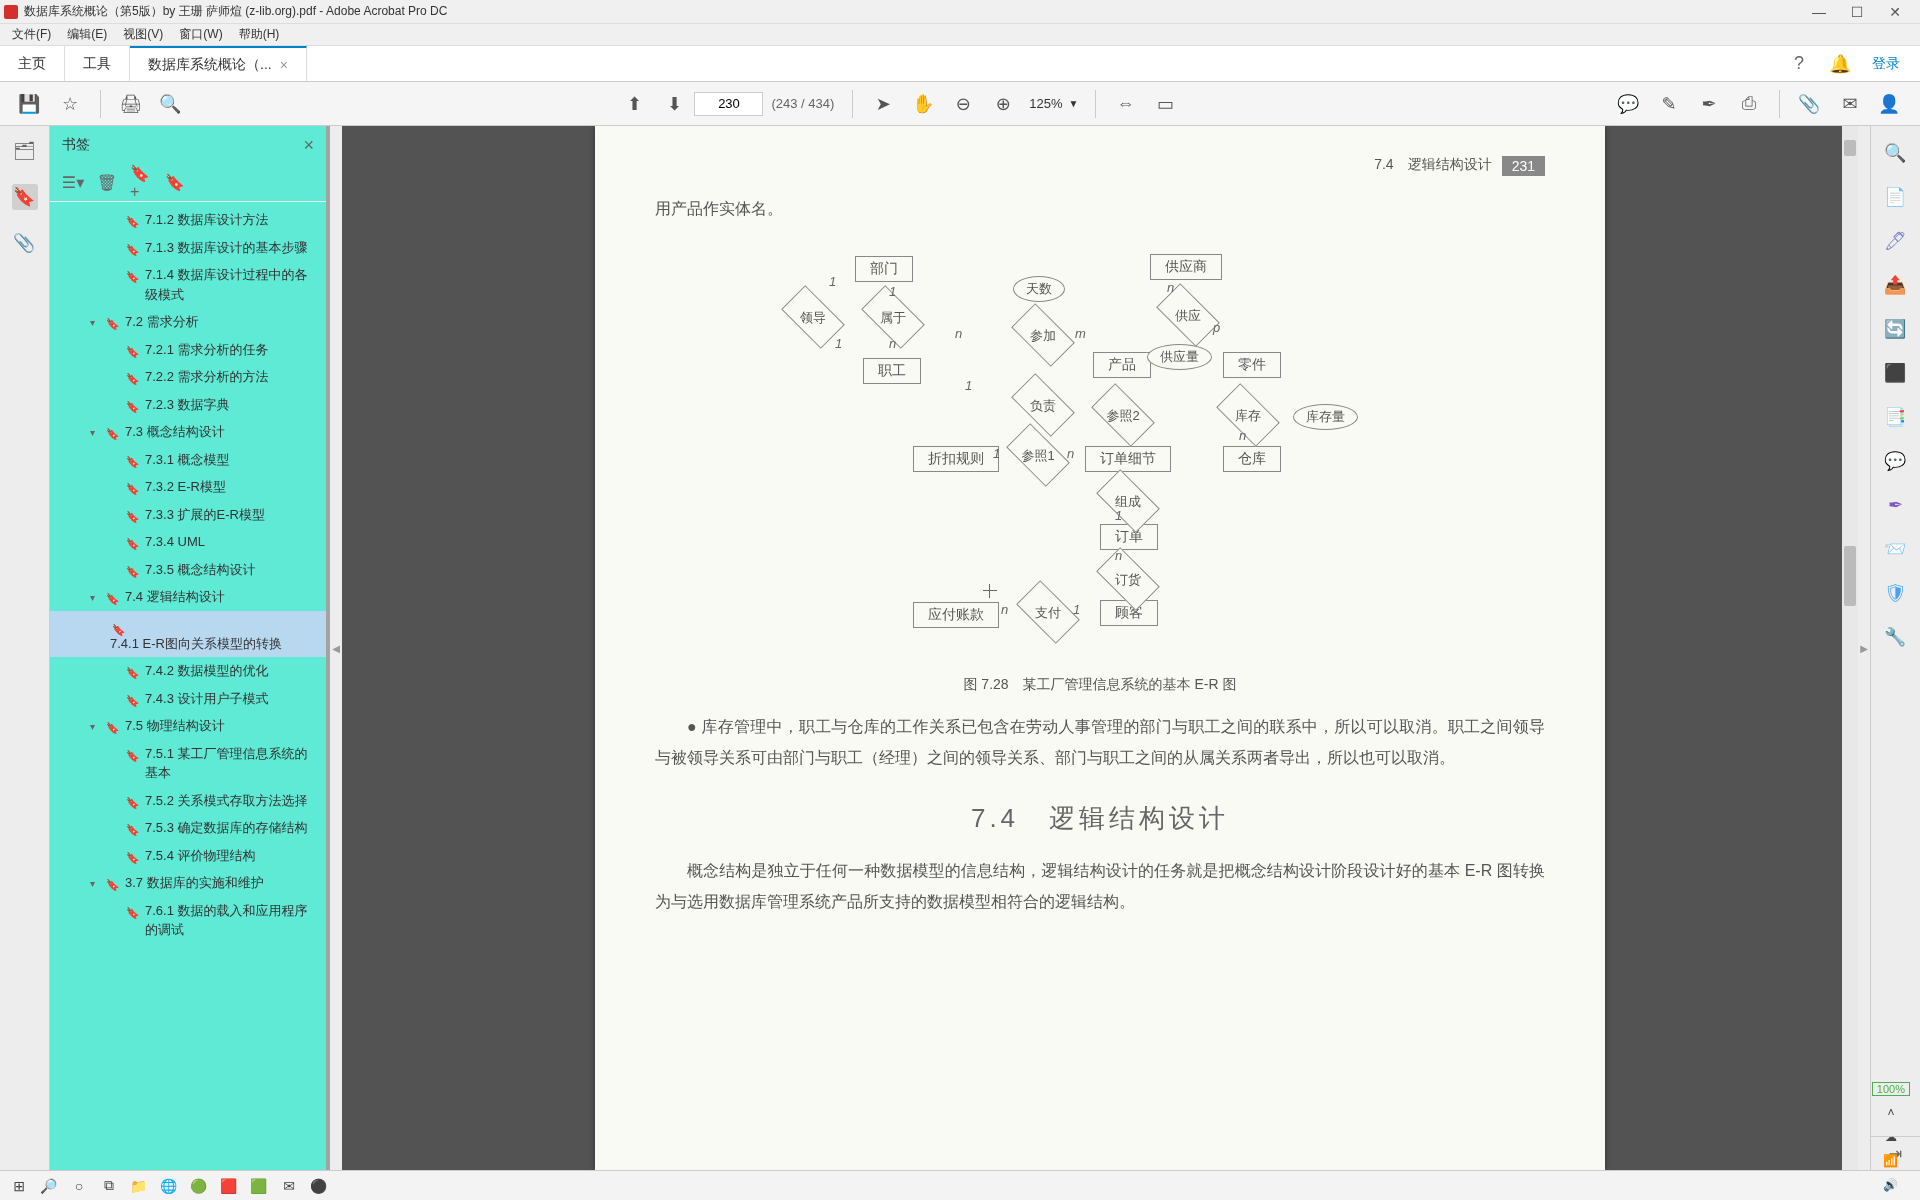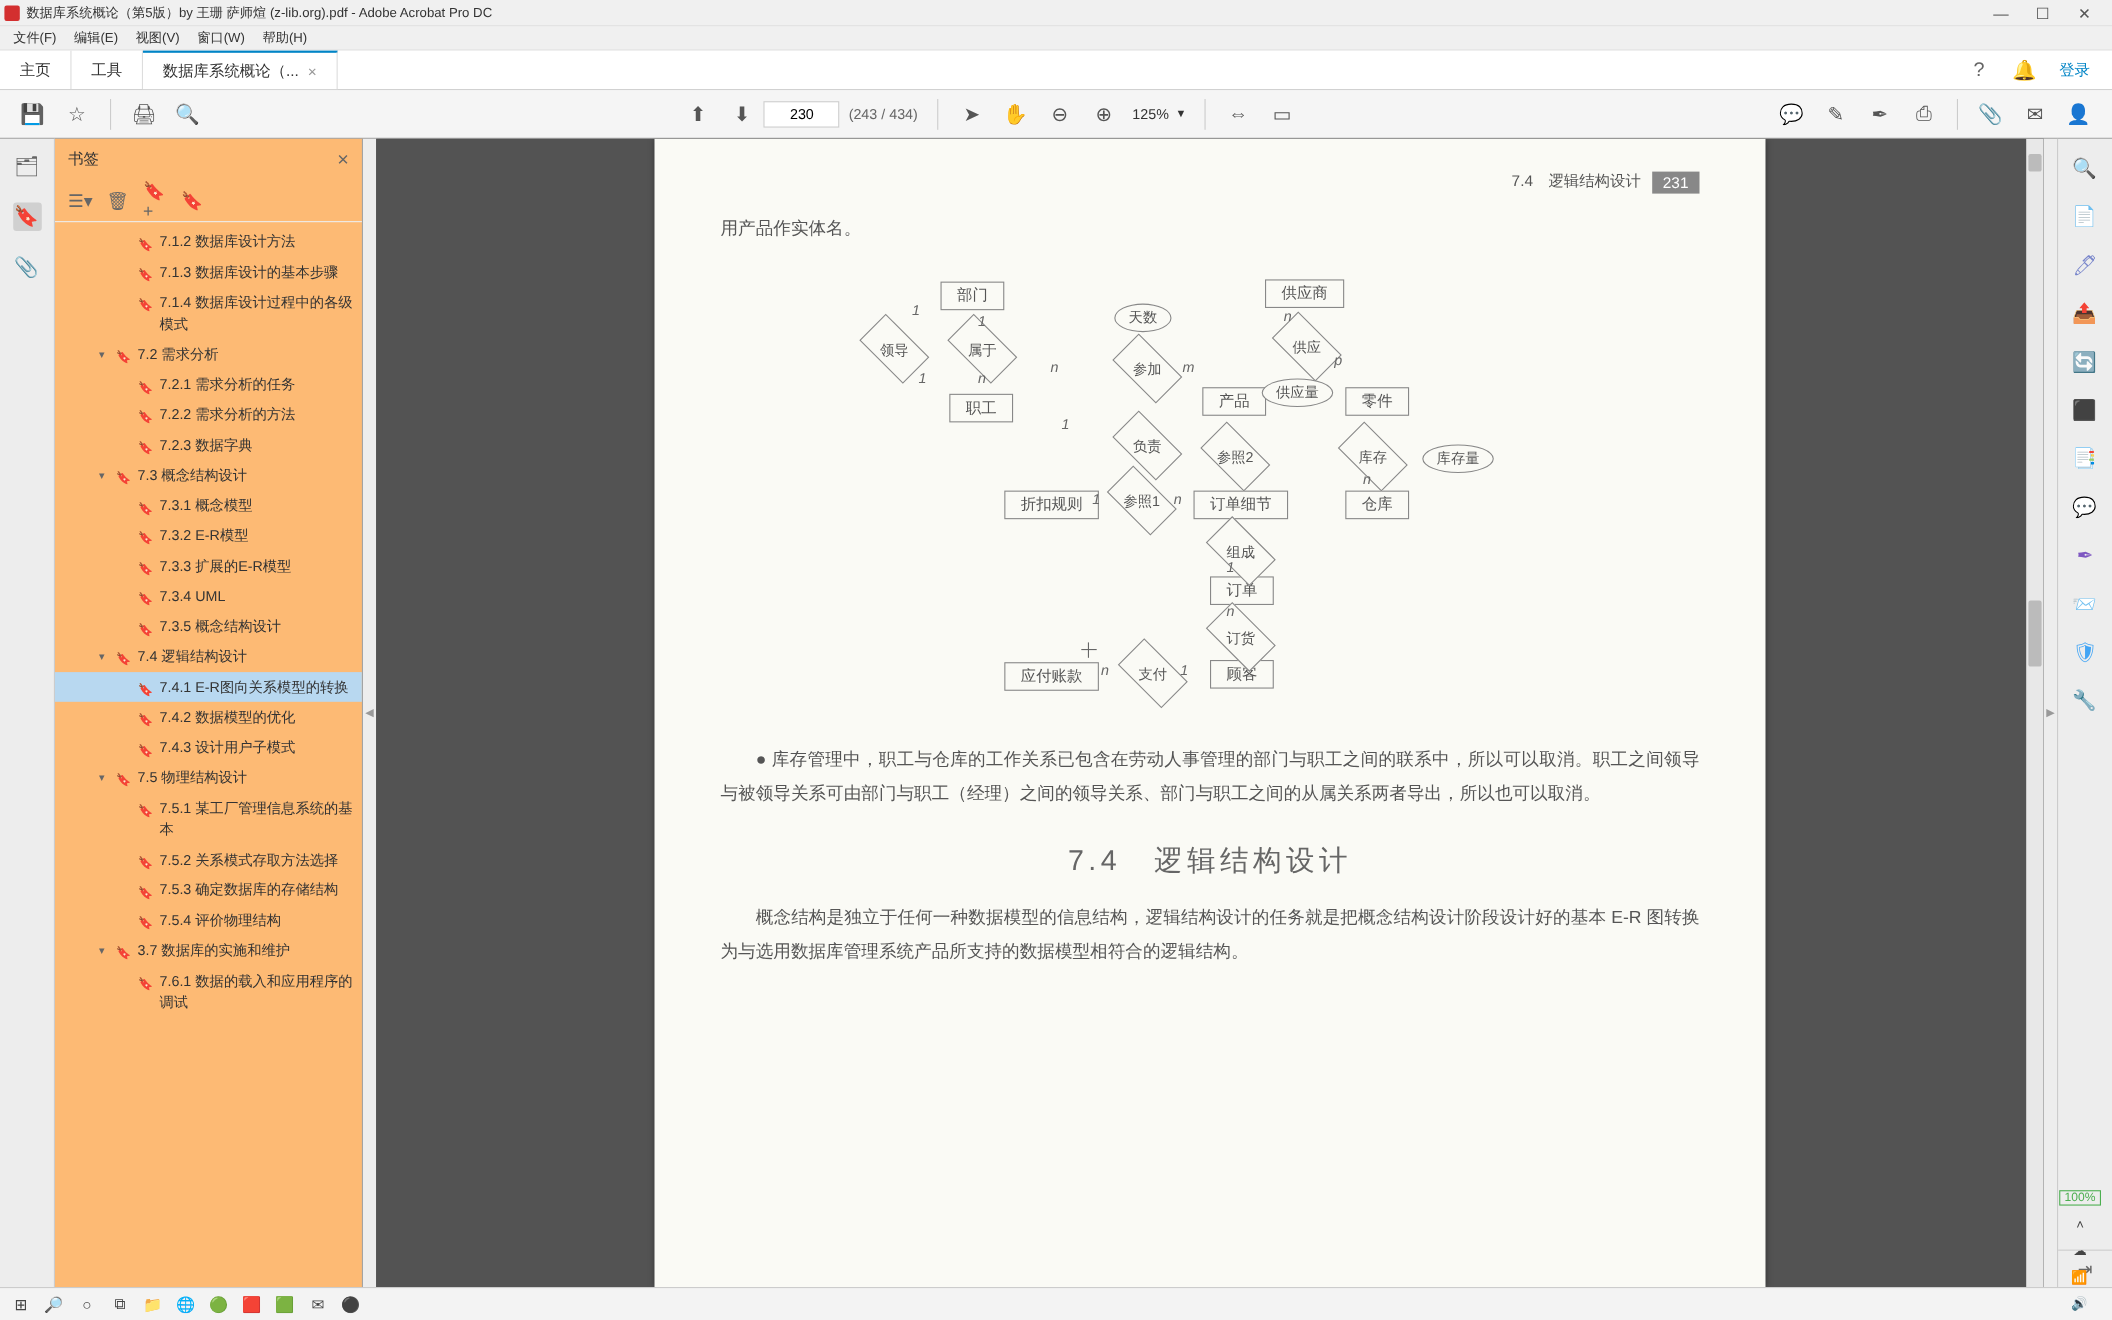--- a/index.html
+++ b/index.html
@@ -38,28 +38,28 @@
 
 
 .main-area { flex: 1; display: flex; overflow: hidden; background: #535353; }
 
 
 .left-rail { width: 50px; background: #ededed; border-right: 1px solid #ccc; display: flex; flex-direction: column; align-items: center; padding-top: 12px; gap: 20px; }
 .left-rail .rail-ico { width: 26px; height: 26px; display: flex; align-items: center; justify-content: center; color: #666; font-size: 18px; cursor: pointer; border-radius: 3px; }
 .left-rail .rail-ico.active { background: #d0d0d0; color: #0084c6; }
 
 
-.bookmarks-panel { width: 280px; background: #fdba74; border-right: 1px solid #a3a3a3; display: flex; flex-direction: column; }
+.bookmarks-panel { width: 280px; background: #5eead4; border-right: 4px solid #a3a3a3; display: flex; flex-direction: column; }
 .bm-header { height: 38px; display: flex; align-items: center; justify-content: space-between; padding: 0 12px; font-size: 14px; color: #333; }
 .bm-header .close-bm { font-size: 18px; color: #666; cursor: pointer; }
 .bm-tools { height: 38px; display: flex; align-items: center; gap: 12px; padding: 0 12px; border-bottom: 1px solid #eee; }
 .bm-tools .bm-tool-ico { width: 22px; height: 22px; display: flex; align-items: center; justify-content: center; color: #666; cursor: pointer; }
 .bm-tree { flex: 1; overflow-y: auto; padding: 4px 0; font-size: 13px; color: #333; }
 .bm-item { display: flex; align-items: flex-start; padding: 4px 8px; cursor: pointer; line-height: 1.5; }
-.bm-item.selected { background: #b8d8f0; }
+.bm-item.selected { background: #b8d8f0; flex-direction: column; }
 .bm-toggle { width: 14px; color: #666; font-size: 10px; flex-shrink: 0; margin-top: 3px; }
 .bm-icon { width: 14px; height: 14px; margin: 2px 5px 0 2px; flex-shrink: 0; color: #888; }
 .bm-icon::before { content: "🔖"; font-size: 11px; }
 .bm-label { flex: 1; }
 .ind-2 { padding-left: 40px; }
 .ind-3 { padding-left: 60px; }
 
 
 .collapse-handle { width: 12px; background: #ededed; display: flex; align-items: center; justify-content: center; color: #999; font-size: 10px; cursor: pointer; }
 
@@ -387,20 +387,21 @@
         <div class="er-lbl" style="left:310px;top:138px">1</div>
         <div class="er-lbl" style="left:412px;top:206px">n</div>
         <div class="er-lbl" style="left:338px;top:206px">1</div>
         <div class="er-lbl" style="left:460px;top:268px">1</div>
         <div class="er-lbl" style="left:460px;top:308px">n</div>
         <div class="er-lbl" style="left:346px;top:362px">n</div>
         <div class="er-lbl" style="left:418px;top:362px">1</div>
         <div class="er-lbl" style="left:584px;top:188px">n</div>
       </div>
 
+      <div class="er-caption">图 7.28　某工厂管理信息系统的基本 E-R 图</div>
       <div class="pg-para">● 库存管理中，职工与仓库的工作关系已包含在劳动人事管理的部门与职工之间的联系中，所以可以取消。职工之间领导与被领导关系可由部门与职工（经理）之间的领导关系、部门与职工之间的从属关系两者导出，所以也可以取消。</div>
       <div class="section-h">7.4　逻辑结构设计</div>
       <div class="pg-para">概念结构是独立于任何一种数据模型的信息结构，逻辑结构设计的任务就是把概念结构设计阶段设计好的基本 E-R 图转换为与选用数据库管理系统产品所支持的数据模型相符合的逻辑结构。</div>
     </div>
     <div class="doc-scroll-v">
       <div class="doc-scroll-thumb" style="top:14px;height:16px"></div>
       <div class="doc-scroll-thumb" style="top:420px;height:60px"></div>
     </div>
   </div>
 

